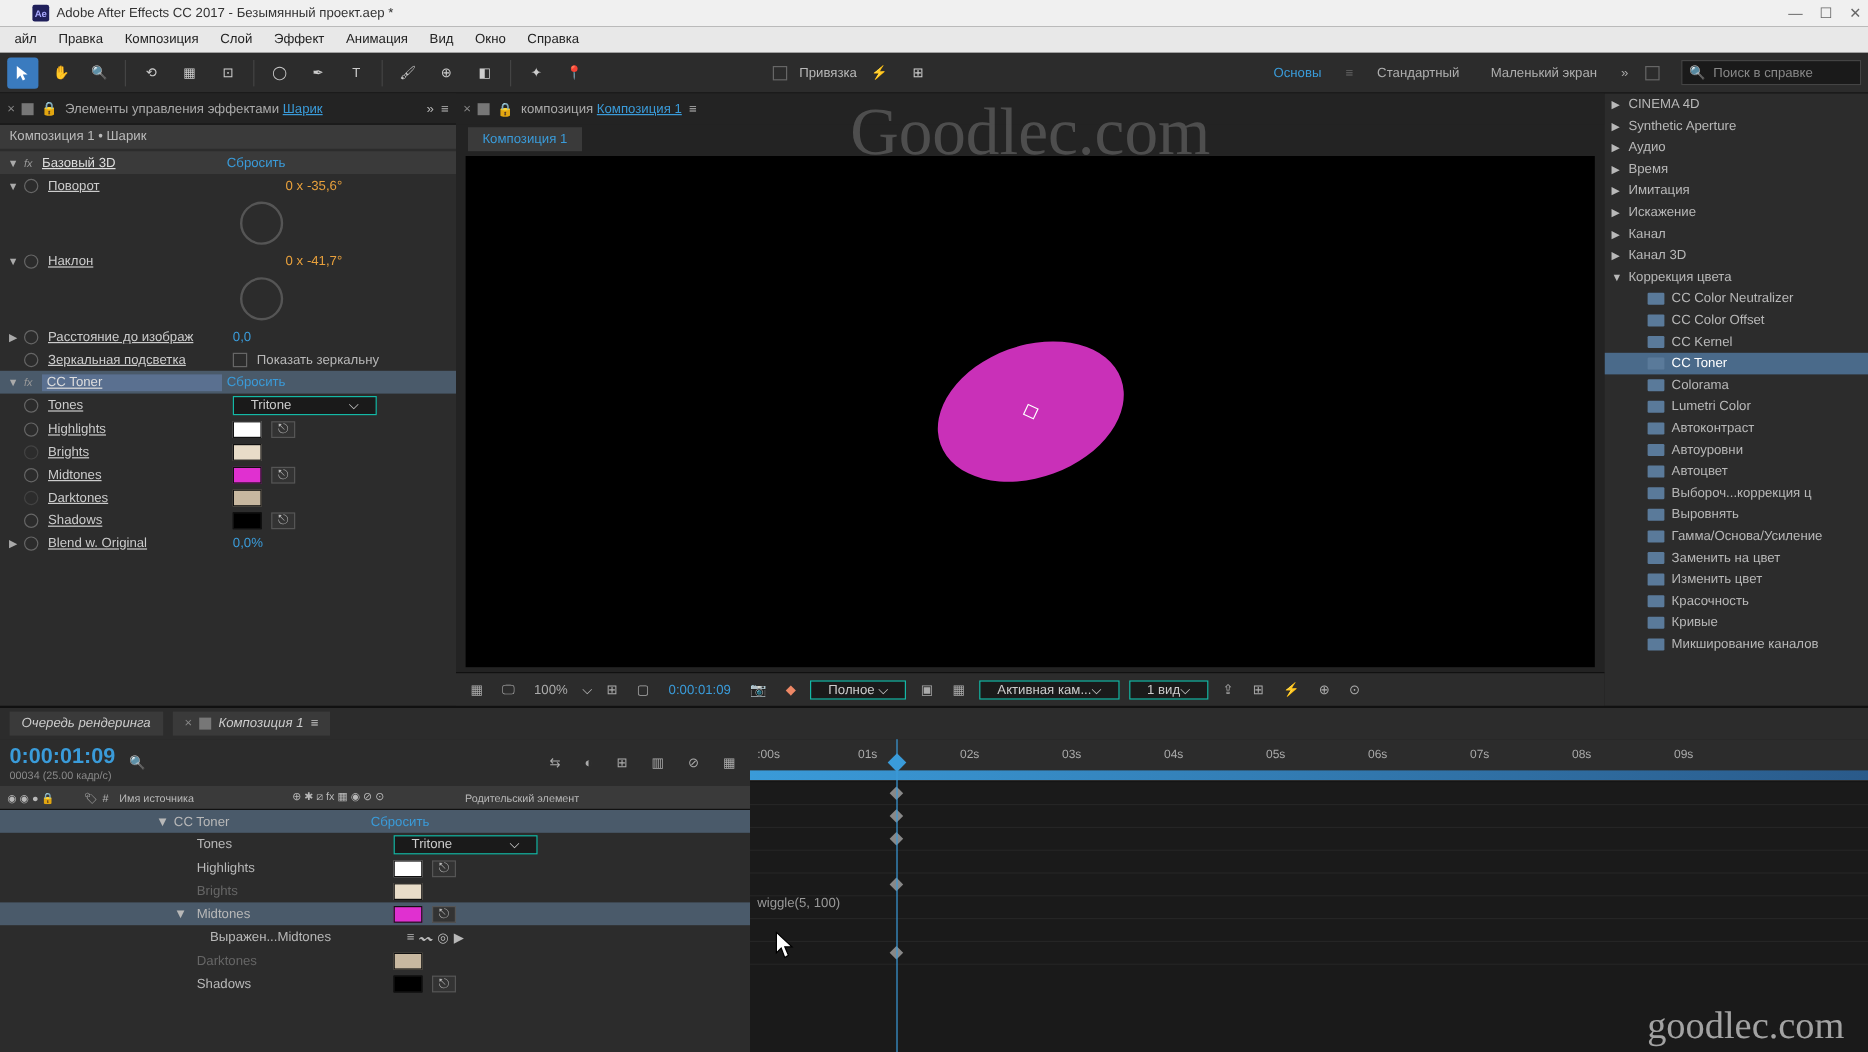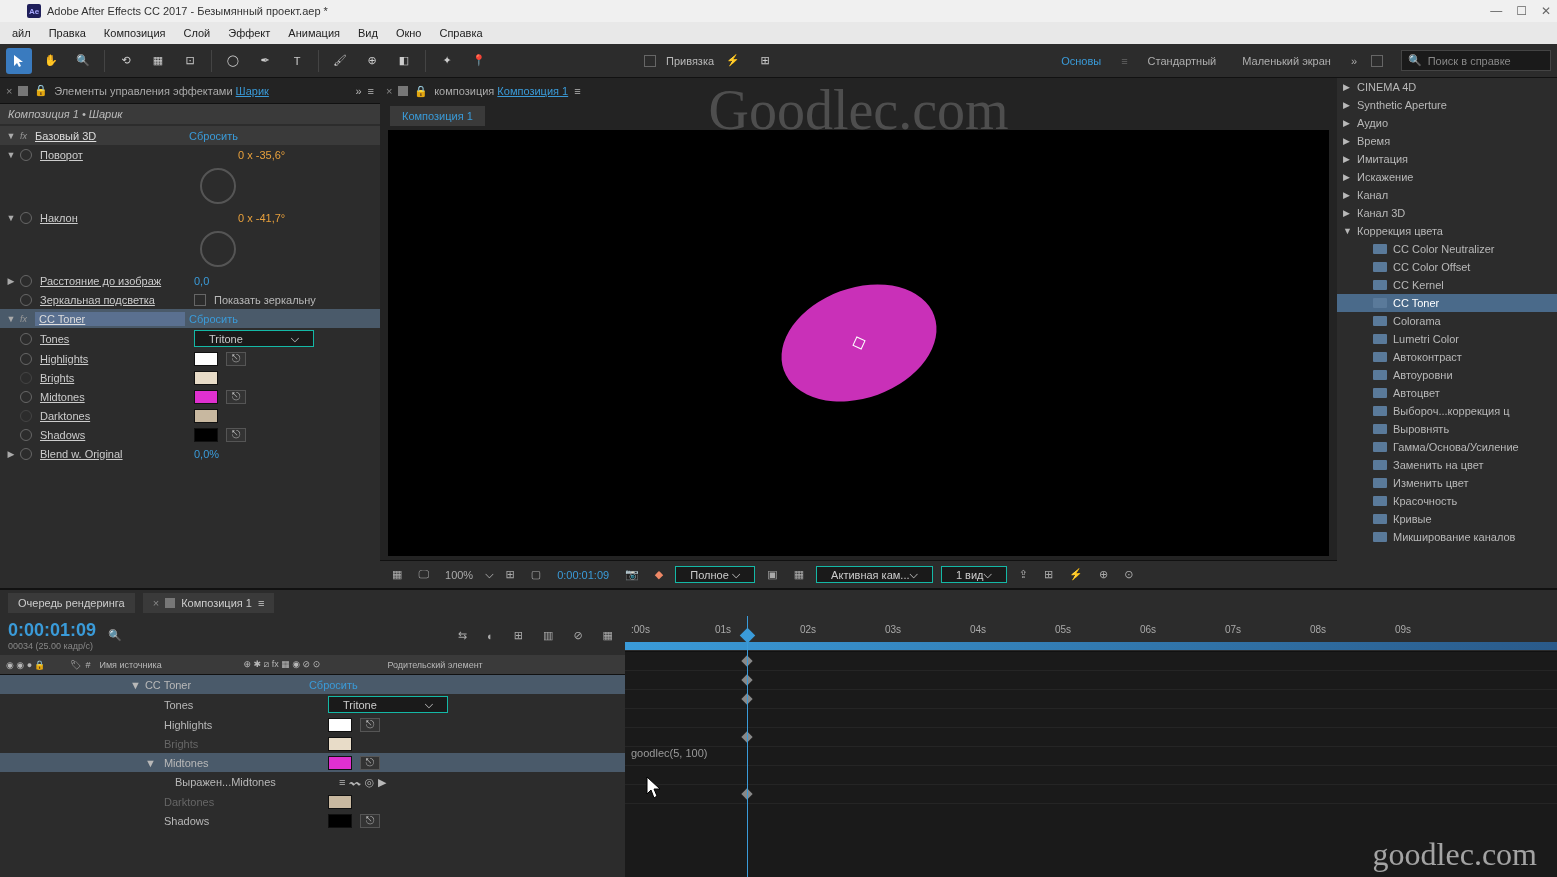--- a/index.html
+++ b/index.html
@@ -16,21 +16,21 @@
 .tool-sep { width: 1px; height: 22px; background: #444; margin: 0 2px; }
 .toolbar-right { margin-left: auto; display: flex; align-items: center; gap: 14px; }
 .workspace-label { color: #aeaeae; cursor: pointer; padding: 2px 6px; }
 .workspace-label.active { color: #3a9bd9; }
 .search-box { background: #1a1a1a; border: 1px solid #444; padding: 3px 6px; width: 150px; color: #888; display: flex; align-items: center; gap: 6px; }
 .main-area { display: flex; height: 510px; }
 .left-panel { width: 380px; background: #2c2c2c; display: flex; flex-direction: column; }
 .panel-tab-row { display: flex; align-items: center; background: #232323; height: 26px; padding: 0 6px; gap: 6px; border-bottom: 1px solid #111; }
 .panel-tab-text { color: #aaa; }
 .panel-tab-text .link { color: #3a9bd9; text-decoration: underline; }
-.panel-path { background: #3a3a3a; padding: 4px 8px; color: #bbb; font-style: italic; }
+.panel-path { background: #3a3a3a; padding: 4px 8px; color: #bbb; }
 .effect-list { flex: 1; overflow-y: auto; padding: 2px 0; }
 .effect-row { display: flex; align-items: center; padding: 2px 6px; gap: 4px; min-height: 19px; }
 .effect-row .tri { width: 10px; text-align: center; cursor: pointer; color: #aaa; font-size: 9px; }
 .effect-row .stopwatch { width: 12px; height: 12px; border: 1px solid #666; border-radius: 50%; margin-right: 4px; }
 .effect-row .label { flex: 0 0 150px; color: #ccc; text-decoration: underline; }
 .effect-row .value { color: #e8a03c; }
 .effect-row .value.blue { color: #3a9bd9; cursor: pointer; }
 .effect-row .value.yellow { color: #e8a03c; margin-left: 44px; }
 .effect-row.header { background: #3a3a3a; }
 .effect-row.header .label { color: #ddd; }
@@ -52,21 +52,21 @@
 .watermark2 { position: absolute; bottom: 4px; right: 20px; font-size: 32px; color: rgba(255,255,255,0.6); font-family: Georgia, serif; pointer-events: none; }
 .viewer-footer { height: 28px; background: #2c2c2c; display: flex; align-items: center; padding: 0 8px; gap: 8px; border-top: 1px solid #111; }
 .footer-btn { color: #aaa; cursor: pointer; padding: 2px 4px; }
 .right-panel { width: 220px; background: #2c2c2c; overflow-y: auto; }
 .category { padding: 3px 6px; display: flex; align-items: center; gap: 4px; cursor: pointer; }
 .category .tri { font-size: 9px; width: 10px; }
 .effect-item { padding: 3px 6px 3px 36px; display: flex; align-items: center; gap: 6px; cursor: pointer; }
 .effect-item.selected { background: #4a6a8a; color: #fff; }
 .preset-icon { width: 14px; height: 10px; background: #5a7a9a; border-radius: 1px; }
 .bottom-area { height: 289px; background: #232323; display: flex; flex-direction: column; border-top: 2px solid #111; }
-.timeline-tabs { display: flex; align-items: center; height: 26px; background: #2c2c2c; padding: 0 8px; gap: 8px; }
+.timeline-tabs { display: flex; align-items: center; height: 26px; background: #2c2c2c; padding: 0 8px; gap: 8px; font-style: italic; }
 .timeline-tab { padding: 4px 10px; background: #3a3a3a; color: #ccc; display: flex; align-items: center; gap: 6px; }
 .timeline-tab .close { color: #888; cursor: pointer; }
 .timeline-body { flex: 1; display: flex; }
 .timeline-left { width: 625px; background: #2c2c2c; }
 .timecode-row { display: flex; align-items: center; padding: 4px 8px; gap: 12px; }
 .timecode { color: #3a9bd9; font-size: 18px; font-weight: bold; }
 .timecode-sub { color: #888; font-size: 9px; }
 .tl-header-row { display: flex; align-items: center; background: #3a3a3a; height: 20px; padding: 0 6px; font-size: 9px; gap: 4px; border-bottom: 1px solid #111; }
 .tl-layer-rows { }
 .tl-row { display: flex; align-items: center; padding: 2px 6px; min-height: 19px; gap: 4px; }
@@ -531,21 +531,21 @@
           <span class="kf"></span>
         </div>
       <div class="track-row">
           <span class="kf"></span>
         </div>
       <div class="track-row"></div>
       <div class="track-row">
           <span class="kf"></span>
         </div>
       <div class="track-row">
-          <span class="expr-text">goodlec(5, 100)</span>
+          <span class="expr-text">wiggle(5, 100)</span>
         </div>
       <div class="track-row"></div>
       <div class="track-row">
           <span class="kf"></span>
         </div>
       <div class="playhead"></div>
       <svg style="position:absolute;left:20px;top:160px" width="20" height="24">
           <path d="M2 1 L2 18 L6 14 L9 22 L12 20 L9 13 L15 13 Z" fill="#fff" stroke="#000"></path>
         </svg>
     </div>

